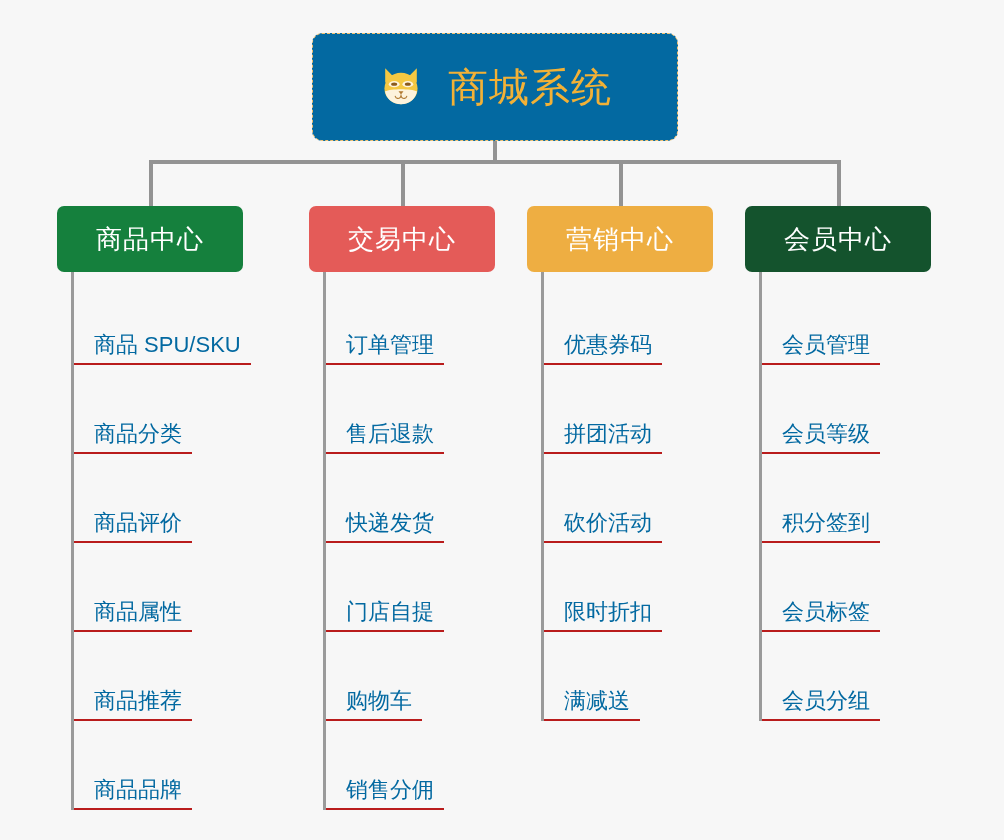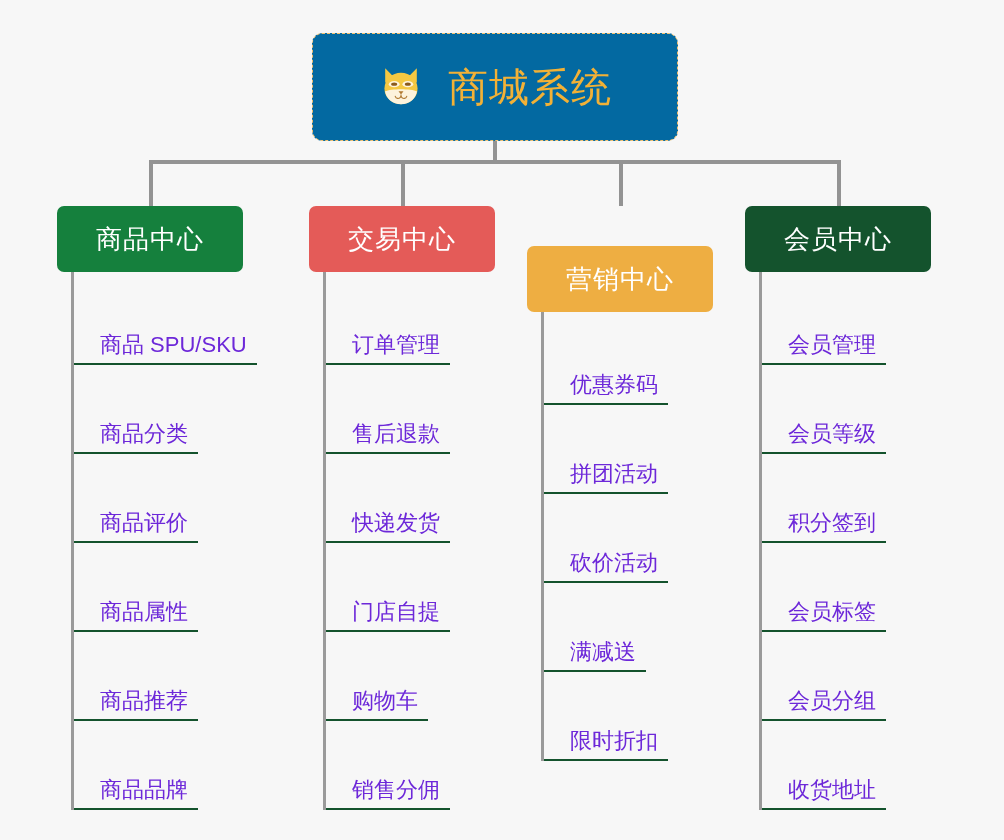--- a/index.html
+++ b/index.html
@@ -66,23 +66,23 @@
   }
   .leaf{
     position:relative;
     height:89px;
     display:flex;
     align-items:flex-end;
     box-sizing:border-box;
   }
   .leaf-label{
     display:inline-block;
-    border-bottom:2px solid #14532d;
-    padding:0 10px 6px 26px;
-    color:#6d28d9;
+    border-bottom:2px solid #b91c1c;
+    padding:0 10px 6px 20px;
+    color:#0369a1;
     font-size:22px;
     line-height:1.15;
     white-space:nowrap;
   }
 </style>
 </head>
 <body style="background: rgb(247, 247, 247);">
 
 <div id="canvas">
 
@@ -157,38 +157,38 @@
       <div class="leaf">
           <span class="leaf-label">购物车</span>
         </div>
       <div class="leaf">
           <span class="leaf-label">销售分佣</span>
         </div>
     </div>
   </div>
 
   <div class="col" style="left:527px;width:186px;">
-    <div class="header" style="background: rgb(238, 174, 66); margin-top: 40px;">
+    <div class="header" style="background: rgb(238, 174, 66);">
       <span>营销中心</span>
     </div>
     <div class="branch">
       <div class="leaf">
           <span class="leaf-label">优惠券码</span>
         </div>
       <div class="leaf">
           <span class="leaf-label">拼团活动</span>
         </div>
       <div class="leaf">
           <span class="leaf-label">砍价活动</span>
         </div>
       <div class="leaf">
+          <span class="leaf-label">限时折扣</span>
+        </div>
+      <div class="leaf">
           <span class="leaf-label">满减送</span>
-        </div>
-      <div class="leaf">
-          <span class="leaf-label">限时折扣</span>
         </div>
     </div>
   </div>
 
   <div class="col" style="left:745px;width:186px;">
     <div class="header" style="background: #14532d;">
       <span>会员中心</span>
     </div>
     <div class="branch">
       <div class="leaf">
@@ -199,19 +199,16 @@
         </div>
       <div class="leaf">
           <span class="leaf-label">积分签到</span>
         </div>
       <div class="leaf">
           <span class="leaf-label">会员标签</span>
         </div>
       <div class="leaf">
           <span class="leaf-label">会员分组</span>
         </div>
-      <div class="leaf">
-          <span class="leaf-label">收货地址</span>
-        </div>
     </div>
   </div>
 
 </div>
 
 </body></html>

